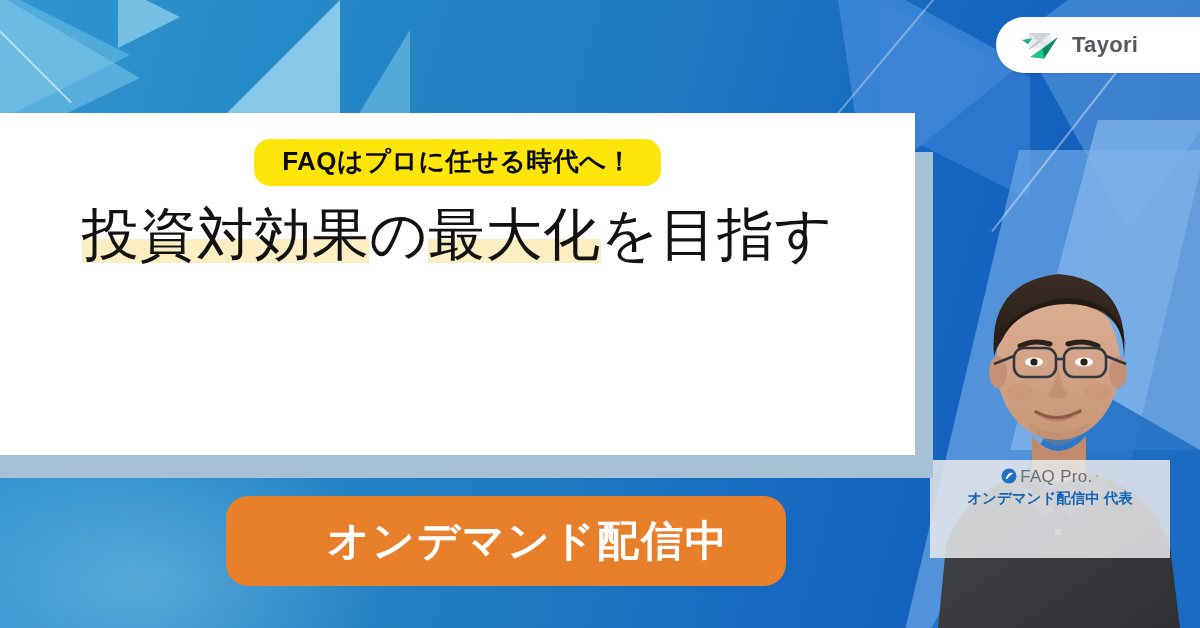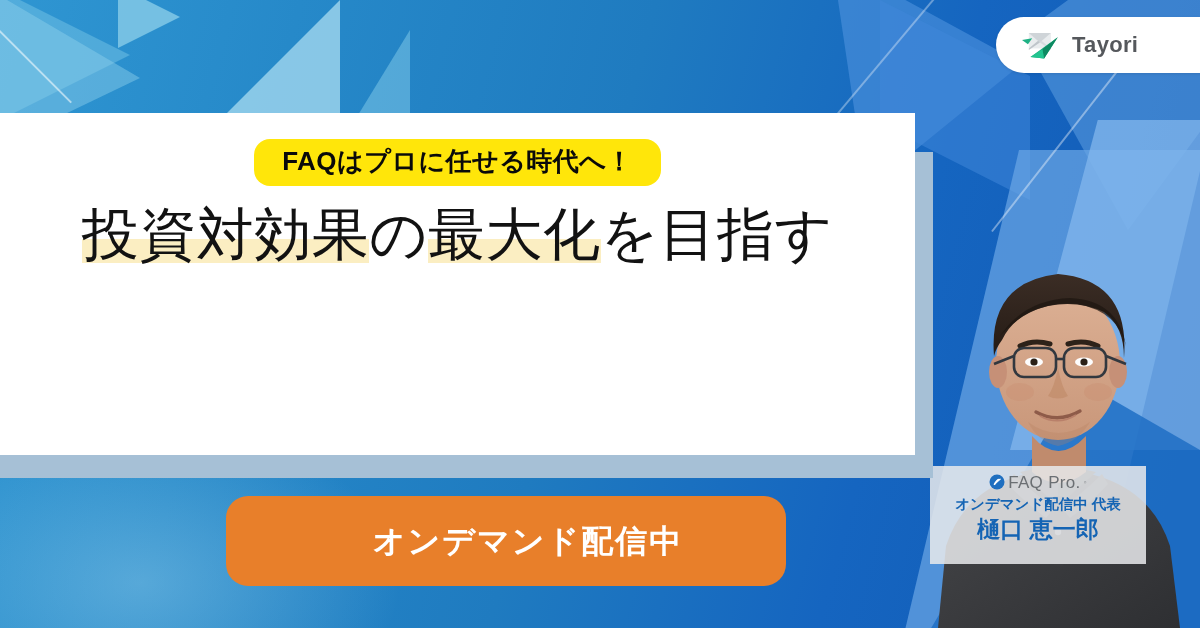--- a/index.html
+++ b/index.html
@@ -120,21 +120,21 @@
 
   
   #cta {
     position:absolute; left:226px; top:496px;
     width:560px; height:90px;
     background:#e87f2a;
     border-radius:22px;
     display:flex; align-items:center; justify-content:center;
   }
   #cta-label {
-    font-size:32px; font-weight:bold; color:#ffffff;
+    font-size:42px; font-weight:bold; color:#ffffff;
     letter-spacing:2px; line-height:1; white-space:nowrap;margin-left:44px;
   }
 
   
   #logo-pill {
     position:absolute; left:996px; top:17px;
     width:230px; height:56px;
     background:#ffffff;
     border-radius:28px;
     display:flex; align-items:center;
@@ -151,25 +151,24 @@
   #portrait {
     position:absolute; left:928px; top:196px;
     width:272px; height:432px;
     overflow:hidden;
   }
   #portrait svg { display:block; width:272px; height:432px; }
 
   
   #nameplate {
     position:absolute; left:930px; top:460px;
-    width:216px; height:98px;
+    width:240px; height:98px;
     background:rgba(232,233,235,.86);
     padding-top:5px;
     text-align:center;
-    margin-top:6px;
   }
   #np-logo {
     display:flex; align-items:center; justify-content:center;
     gap:3px; height:22px;
   }
   #np-logo-icon { width:16px; height:16px; flex:0 0 auto; }
   #np-logo-text {
     font-size:17px; color:#6b6f73; letter-spacing:.3px;
     line-height:1; font-weight:500;
   }
@@ -280,21 +279,20 @@
     <div id="np-logo">
       <svg id="np-logo-icon" viewBox="0 0 32 32">
         <circle cx="16" cy="16" r="15" fill="#1f6fc0"></circle>
         <path d="M9 21 Q17 5 24 11 Q17 13 12 22 Z" fill="#ffffff"></path>
         <path d="M10 22 L23 10" stroke="#ffffff" stroke-width="2" fill="none"></path>
       </svg>
       <span id="np-logo-text">FAQ Pro.</span>
       <span style="font-size:9px;color:#8a8e92;line-height:1;">◦</span>
     </div>
     <div id="np-company">オンデマンド配信中 代表</div>
-    <div id="np-name">樋口 恵一郎</div>
   </div>
 
   <div id="card-shadow"></div>
   <div id="card">
     <div id="card-inner">
 
       <div id="kicker">FAQはプロに任せる時代へ！</div>
 
       <div id="title">
         <div class="t-line l1"><span class="hl">投資対効果</span><span>の</span><span class="hl">最大化</span><span>を目指す</span></div>

